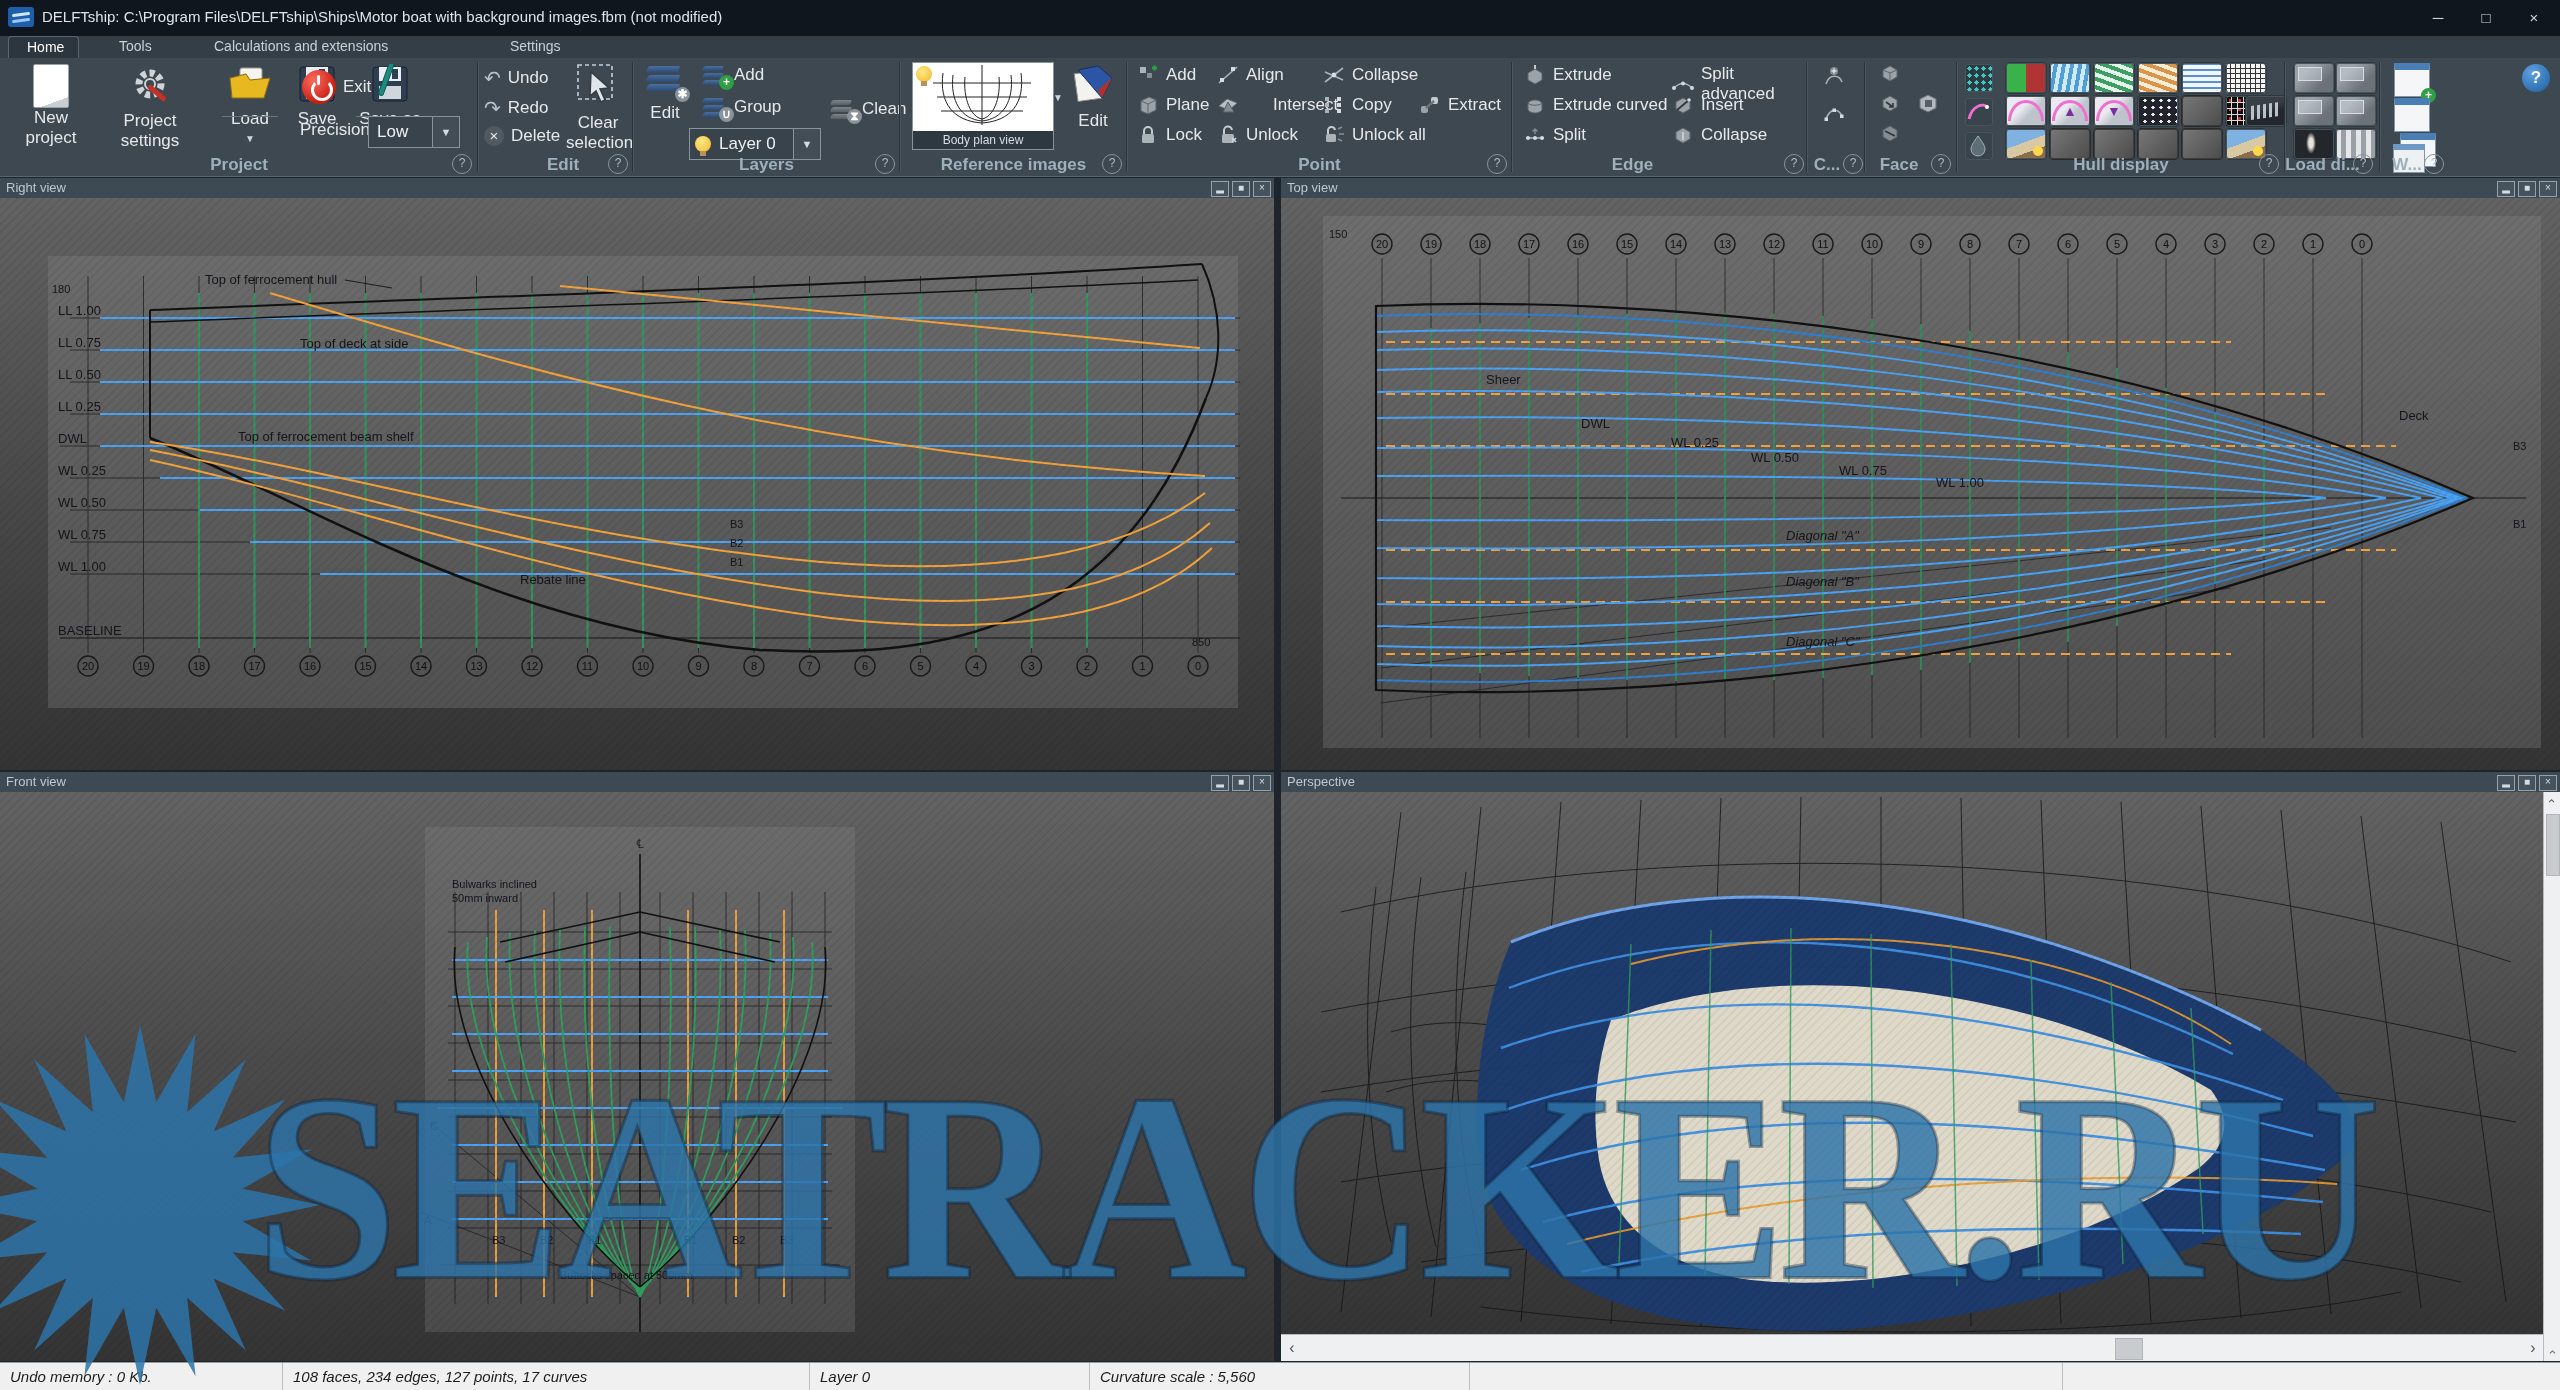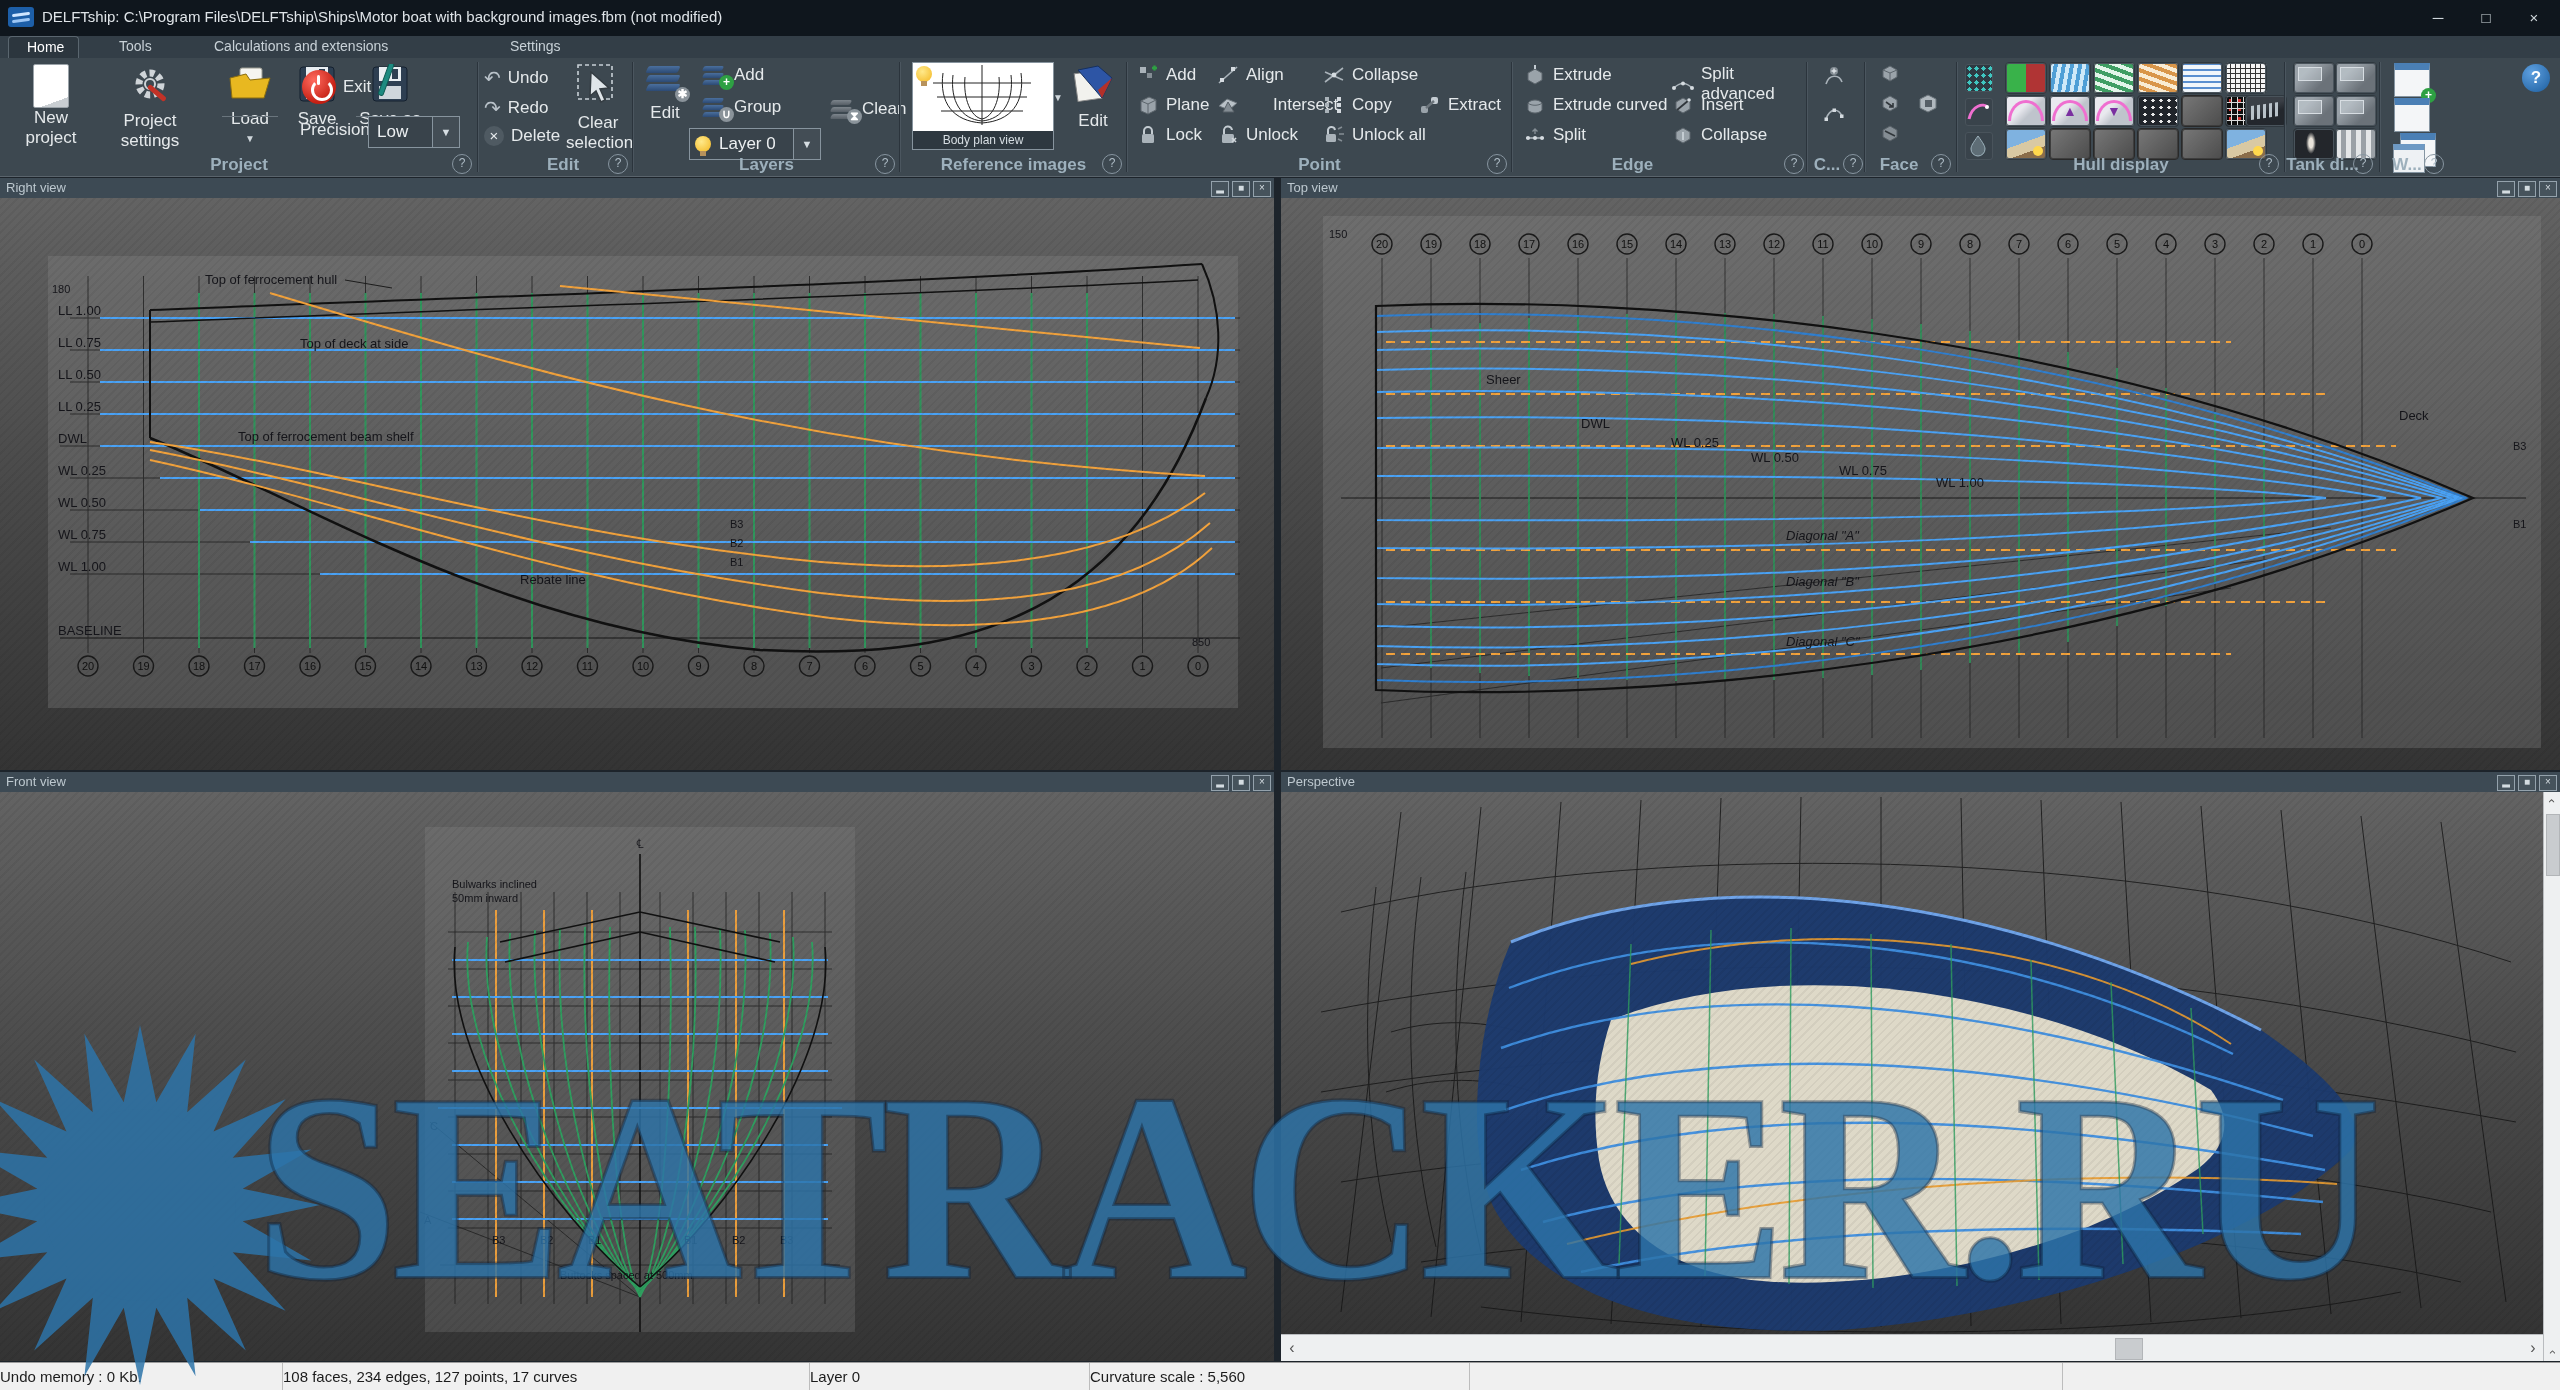--- a/index.html
+++ b/index.html
@@ -108,21 +108,21 @@
   .hscroll{position:absolute;left:0;right:16px;bottom:0;height:26px;background:#eef0f1;border-top:1px solid #b9bcbf;}
   .hscroll .arr{position:absolute;top:0;width:22px;height:100%;color:#555;font-size:16px;text-align:center;line-height:25px;}
   .hscroll .thumb{position:absolute;top:3px;height:20px;width:26px;background:#c9cccf;border:1px solid #b2b5b8;}
   .vscroll{position:absolute;right:0;top:20px;bottom:0;width:16px;background:#eef0f1;border-left:1px solid #b9bcbf;}
   .vscroll .thumb{position:absolute;left:2px;width:12px;height:60px;background:#c9cccf;border:1px solid #b2b5b8;}
   .vscroll .arr{position:absolute;left:0;width:100%;height:18px;color:#555;font-size:13px;text-align:center;line-height:18px;}
 
   
   #statusbar{position:absolute;left:0;top:1362px;width:2560px;height:28px;background:#f0f0f0;border-top:1px solid #9b9b9b;
     display:flex;z-index:40;color:#1c1c1c;font-size:15px;}
-  .sseg{height:100%;line-height:27px;border-right:1px solid #bdbdbd;box-sizing:border-box;}
+  .sseg{height:100%;line-height:27px;padding-left:10px;border-right:1px solid #bdbdbd;box-sizing:border-box;font-style:italic;}
 
   
   #watermark{position:absolute;left:0;top:1000px;width:2560px;height:390px;z-index:60;pointer-events:none;}
   #wm-text{position:absolute;left:255px;top:58px;font-family:"Liberation Serif",serif;font-weight:bold;
     font-size:258px;line-height:1;letter-spacing:-7px;color:#2d74a9;opacity:.82;
     -webkit-text-stroke:3px rgba(12,30,55,.45);transform:scaleY(1.04);white-space:nowrap;}
   #sun-svg{position:absolute;left:-35px;top:18px;opacity:.85;}
 </style>
 </head>
 <body>
@@ -541,21 +541,21 @@
 
     <div class="rgroup" style="left:2285px;width:95px;">
       <div style="position:absolute;left:8px;top:4px;display:grid;grid-template-columns:repeat(2,42px);grid-auto-rows:33px;">
         <div class="tile t-tank"></div>
         <div class="tile t-tank"></div>
         <div class="tile t-tank"></div>
         <div class="tile t-tank"></div>
         <div class="tile t-skel"></div>
         <div class="tile t-curtain"></div>
       </div>
-      <div class="glabel" style="left:0;right:20px;">Tank di...</div>
+      <div class="glabel" style="left:0;right:20px;">Load di...</div>
       <div class="ghelp" style="left:68px;">?</div>
       <div class="rdiv" style="left:94px;"></div>
     </div>
 
     <div class="rgroup" style="left:2380px;width:80px;">
       <div class="winicon" style="position:absolute;left:14px;top:5px;">
           <span class="plus">+</span>
         </div>
       <div class="winicon" style="position:absolute;left:14px;top:40px;"></div>
       <div class="winicon cascade" style="position:absolute;left:20px;top:75px;"></div>

